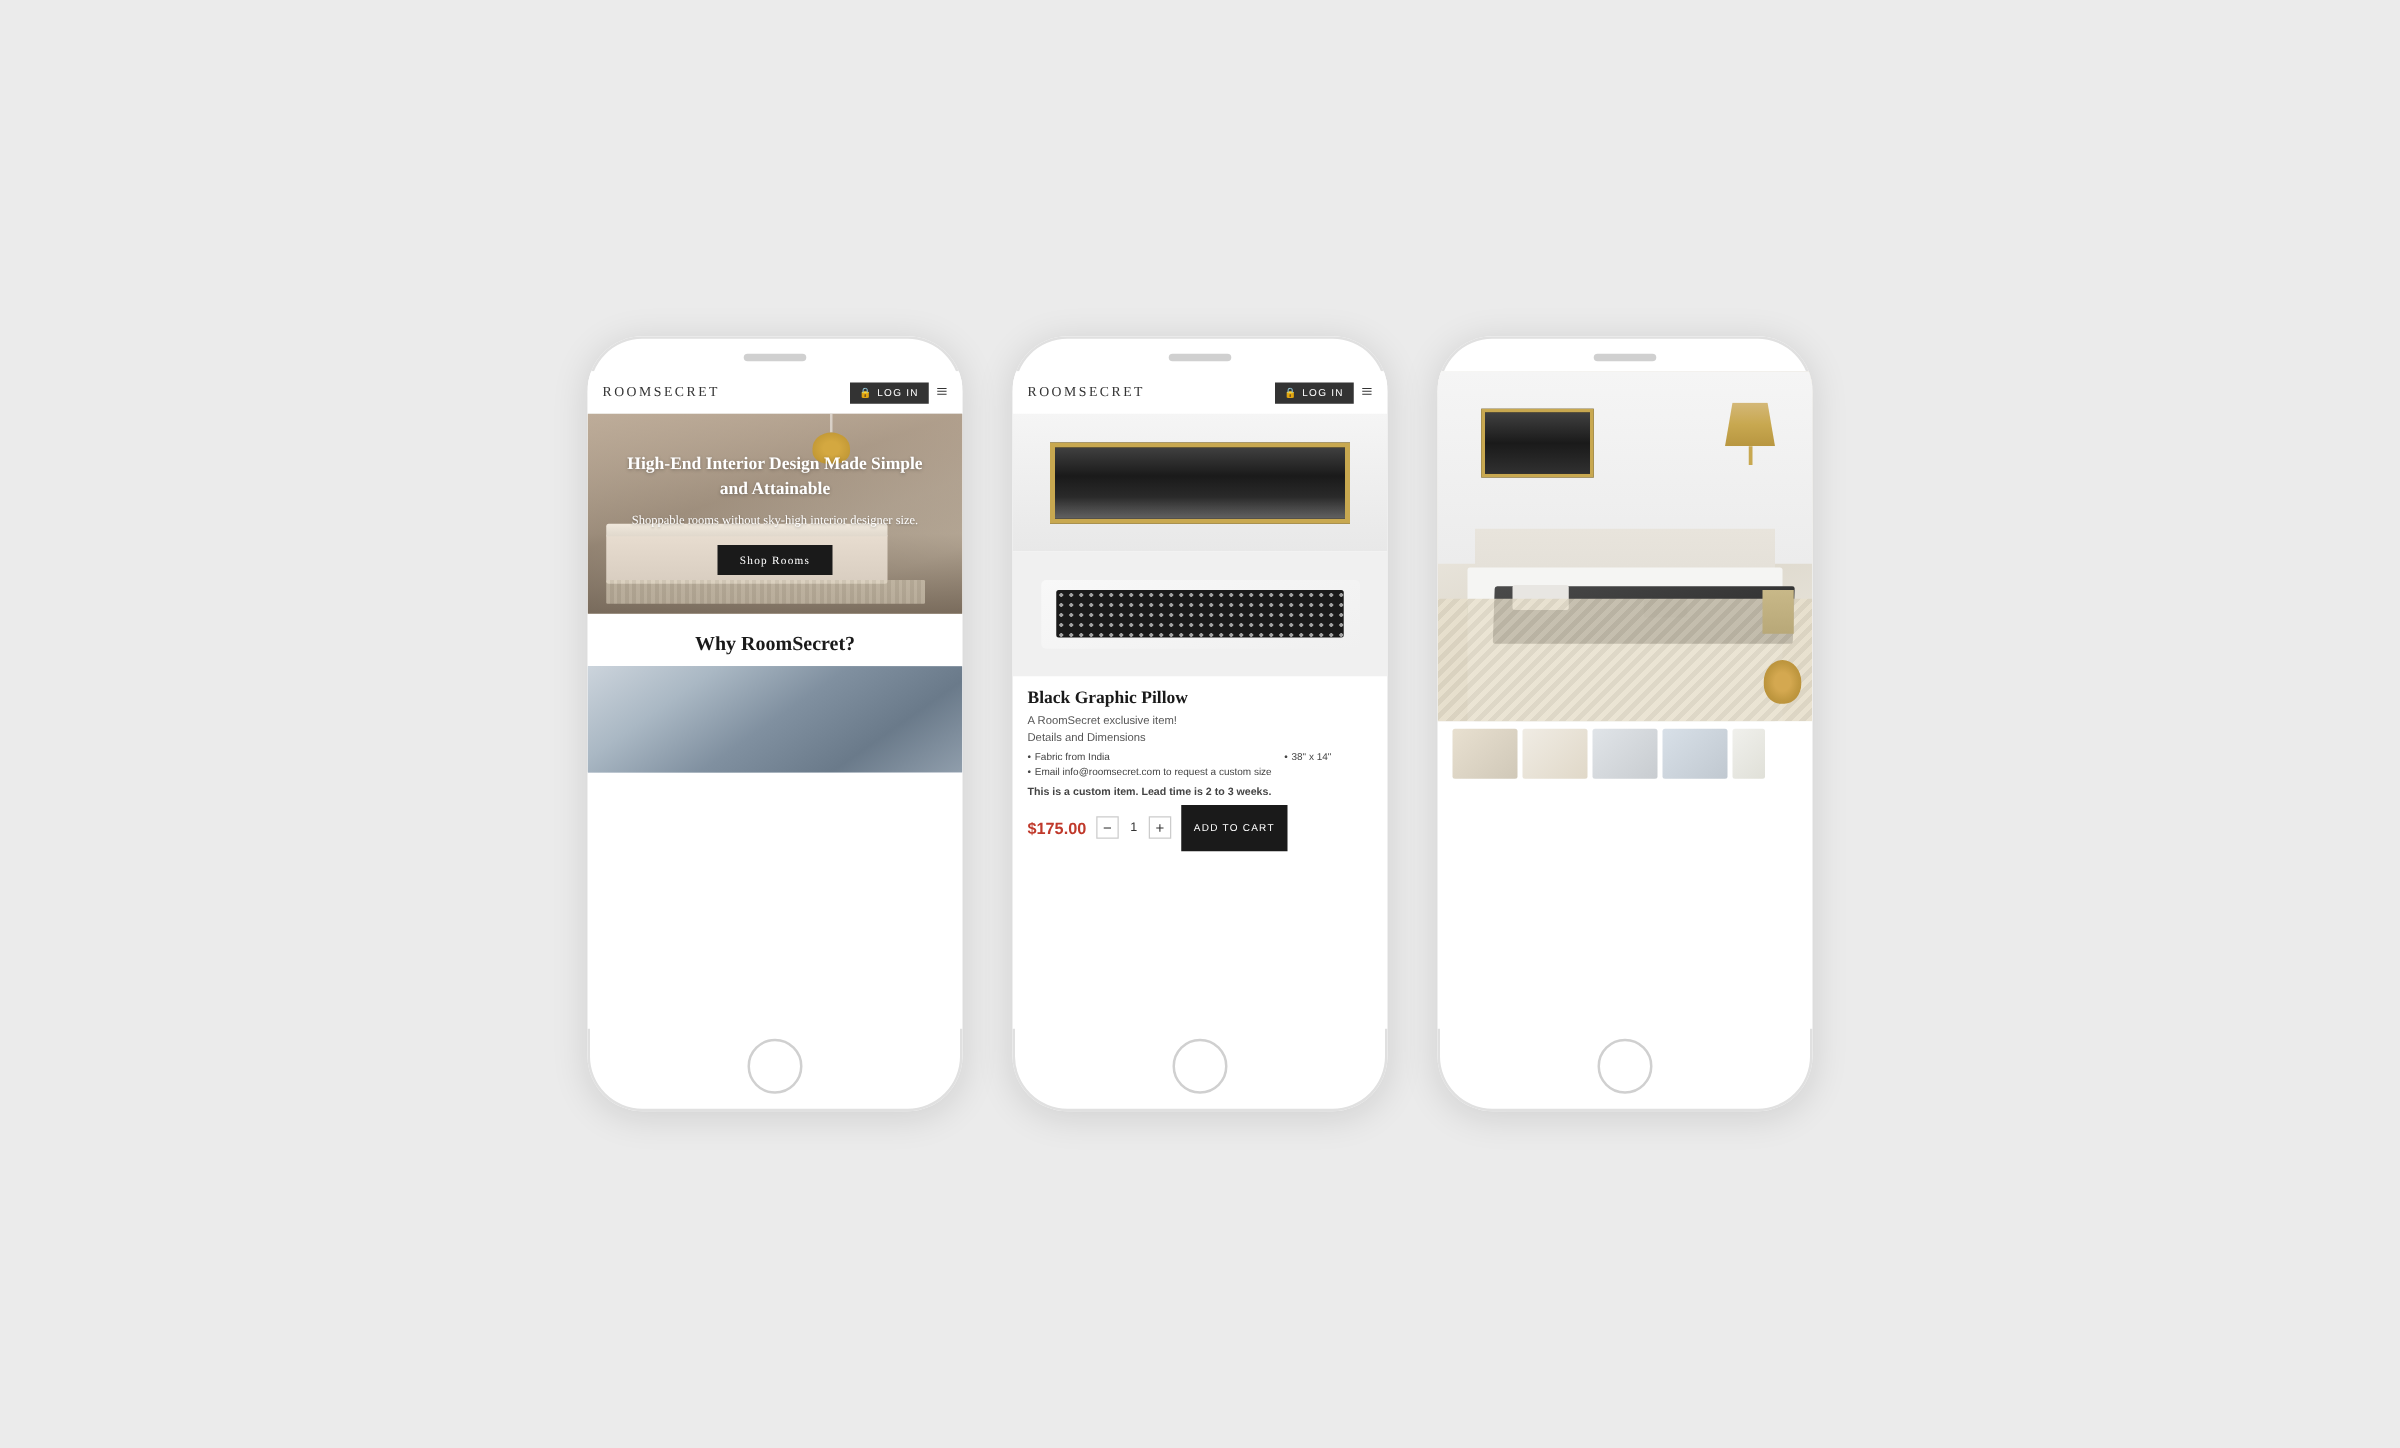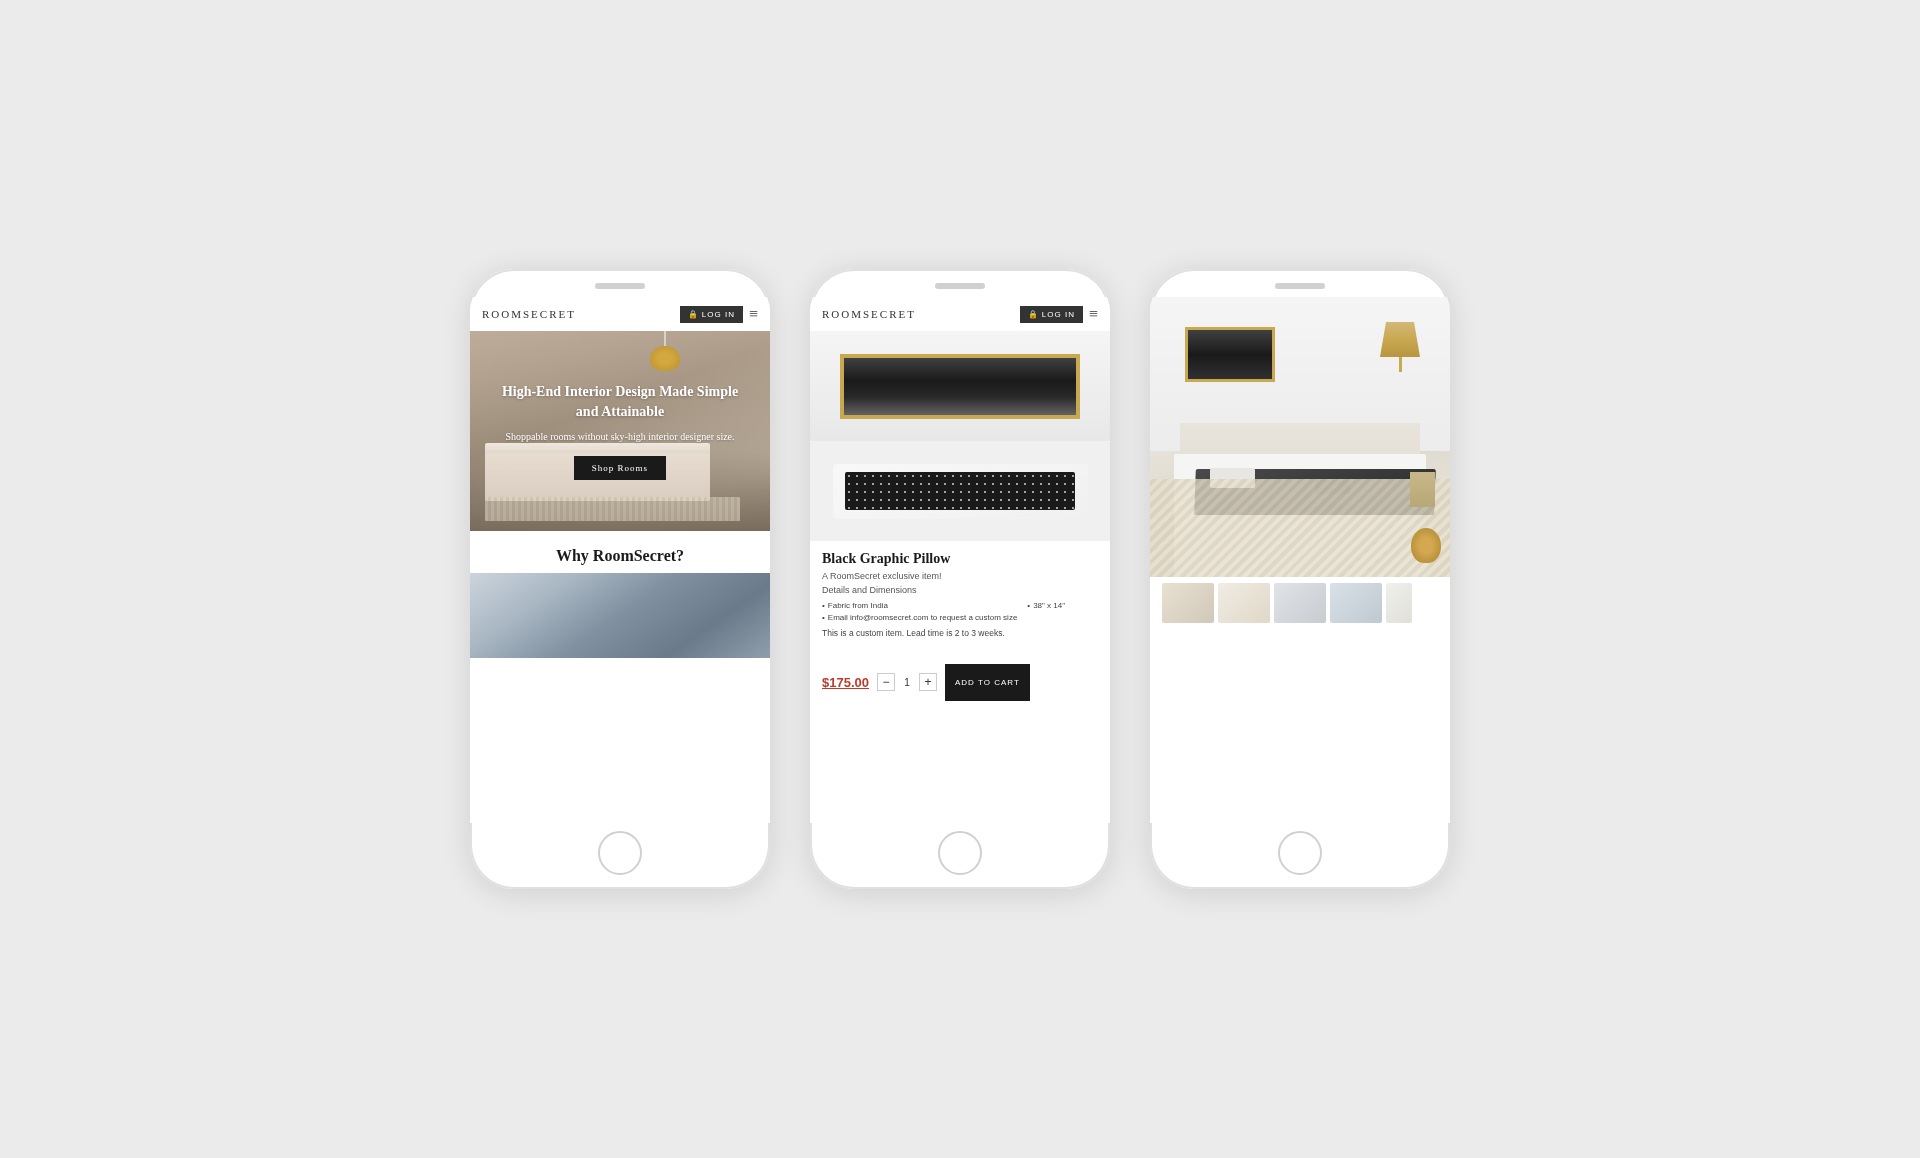--- a/index.html
+++ b/index.html
@@ -109,21 +109,21 @@
 
     .hamburger-icon {
       font-size: 16px;
       color: #333;
       cursor: pointer;
     }
 
     .phone1-hero {
       position: relative;
       width: 100%;
-      height: 200px;
+      height: 160px;
       background: linear-gradient(135deg, #c8bfb0 0%, #b5a99a 30%, #a09080 60%, #8a7a6a 100%);
       flex-shrink: 0;
       display: flex;
       align-items: center;
       justify-content: center;
       overflow: hidden;
     }
 
     .hero-room-img {
       position: absolute;
@@ -338,37 +338,37 @@
     }
 
     .spec-bullet {
       color: #444;
       flex-shrink: 0;
     }
 
     .product-custom-note {
       font-size: 8.5px;
       color: #444;
-      margin-bottom: 24px;
+      margin-bottom: 4px;
       font-family: Arial, sans-serif;
       line-height: 1.4;
+      font-weight: bold;
     }
 
     .product-cart-row {
       display: flex;
       align-items: center;
       gap: 8px;
     }
 
     .product-price {
       font-size: 13px;
       color: #c0392b;
       font-weight: bold;
       font-family: Arial, sans-serif;
-      text-decoration: underline;
     }
 
     .quantity-control {
       display: flex;
       align-items: center;
       gap: 4px;
     }
 
     .qty-btn {
       width: 18px;

